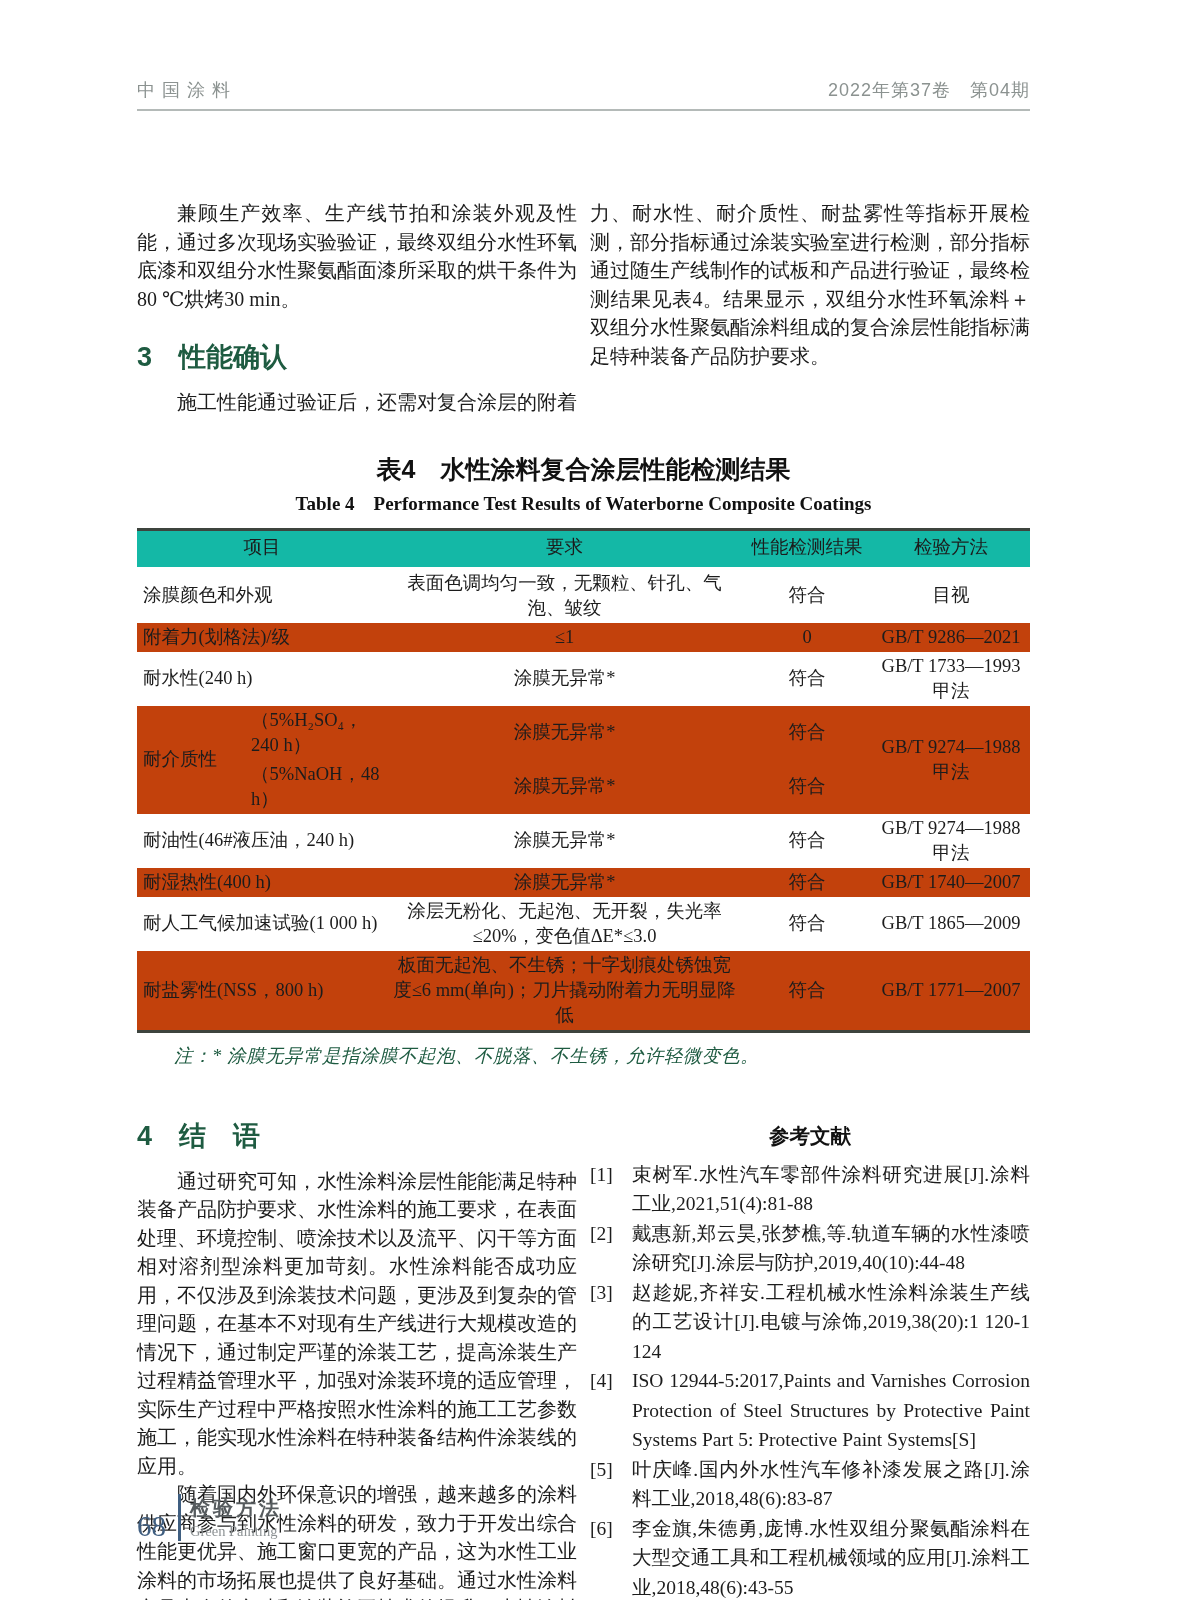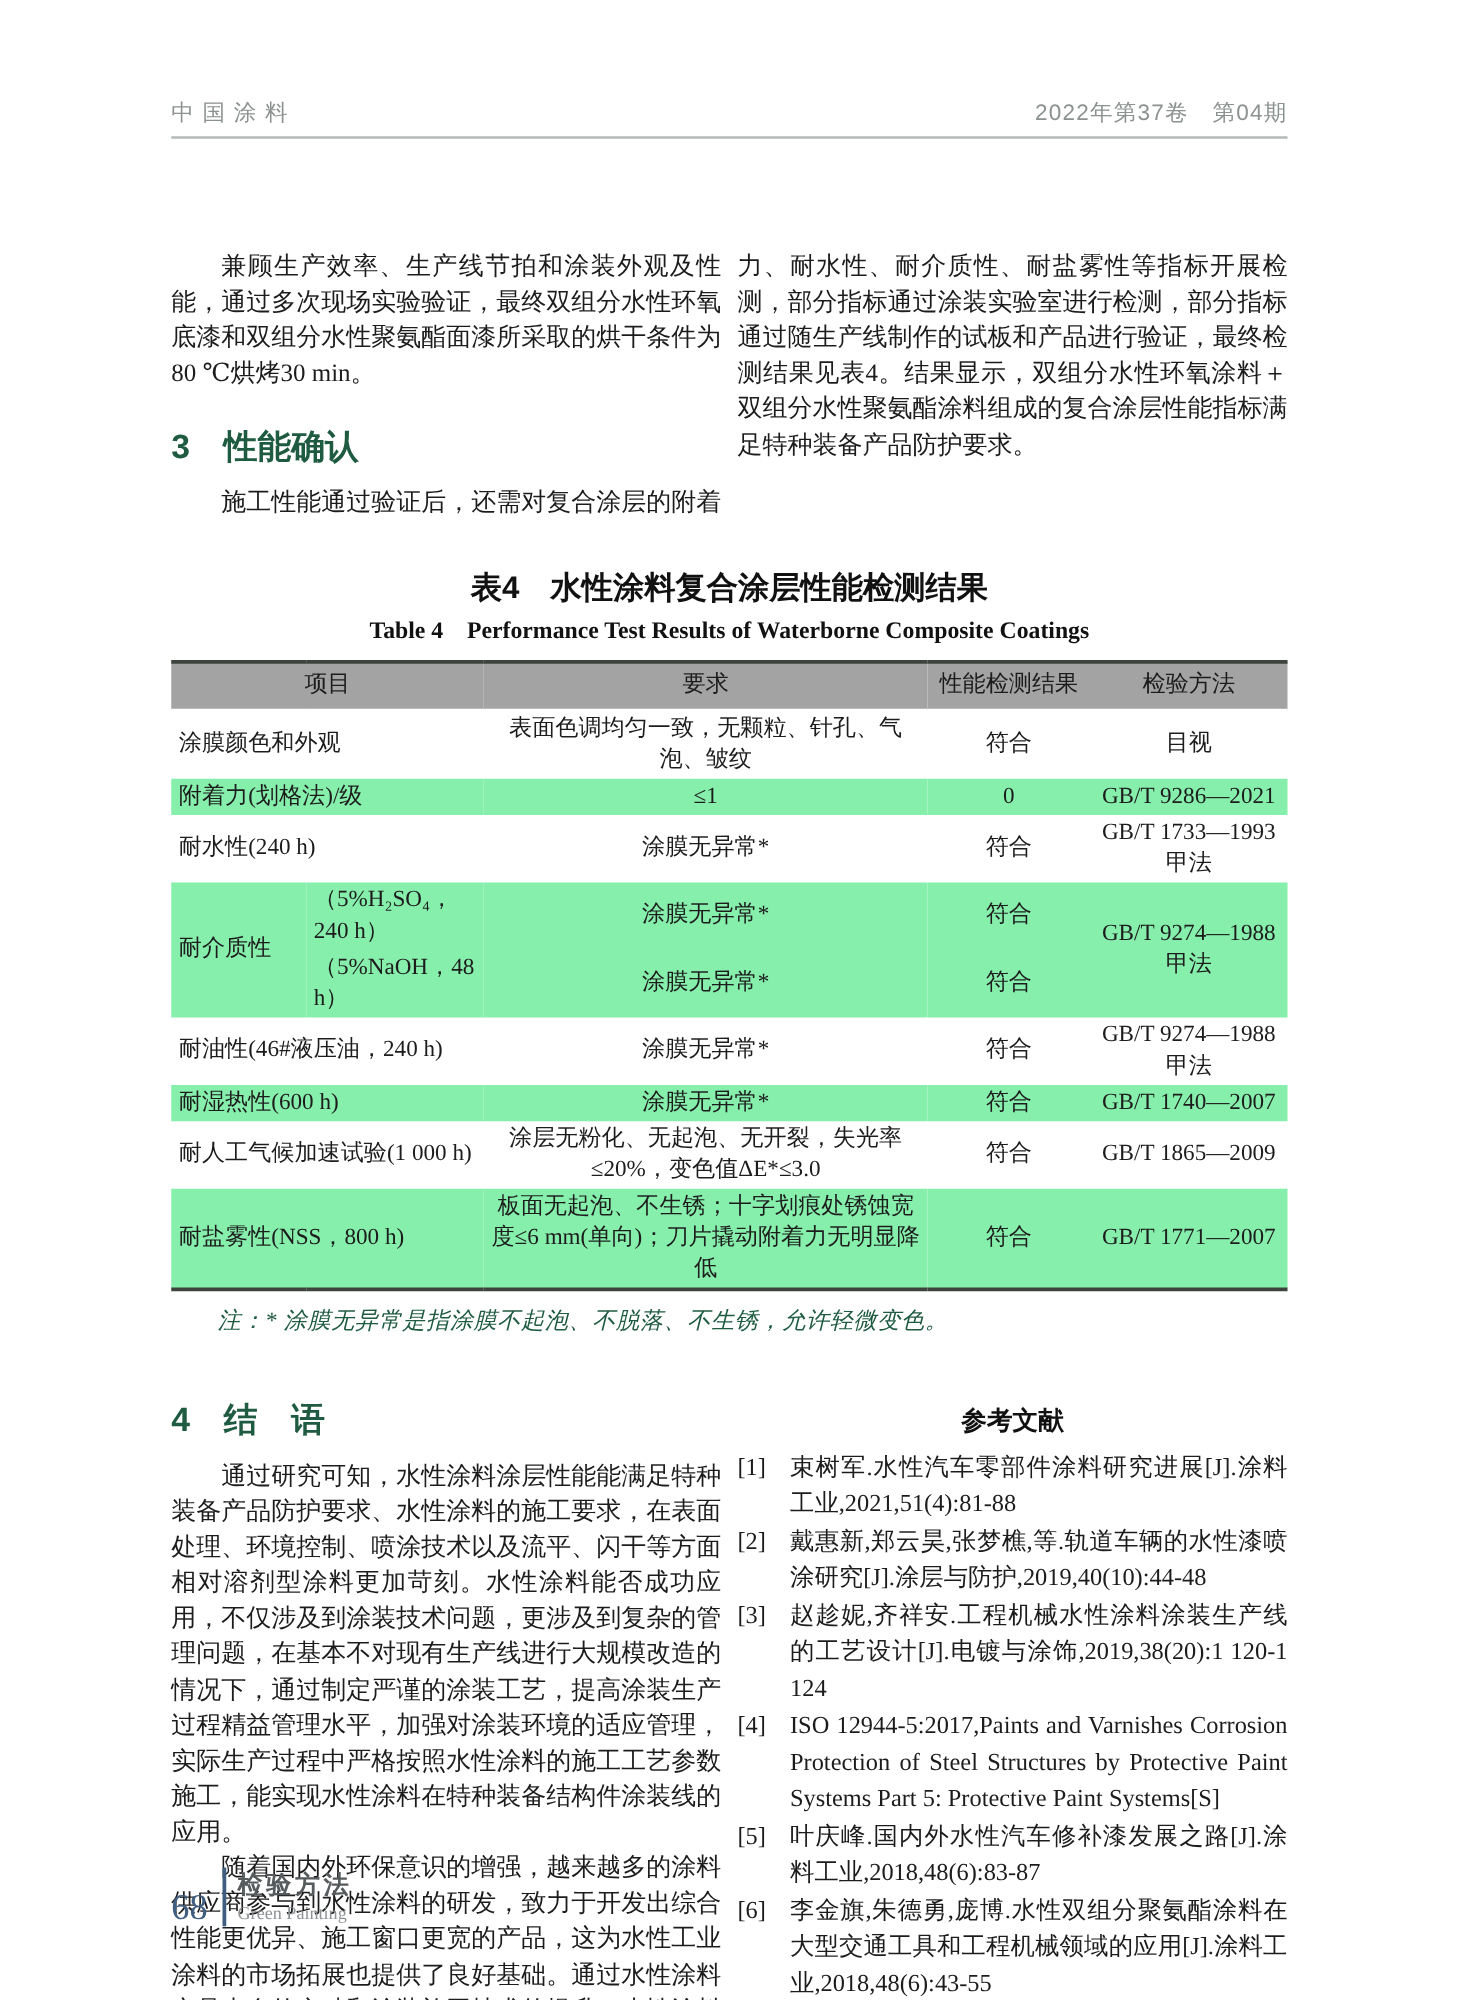--- a/index.html
+++ b/index.html
@@ -42,22 +42,22 @@
     text-align:center;font-family:"Liberation Sans","DejaVu Sans",sans-serif;
     font-weight:bold;font-size:25px;color:#111;
   }
   .caption-en{text-align:center;font-weight:bold;font-size:19px;margin-top:5px;color:#111;}
   table.perf{
     width:893px;table-layout:fixed;border-collapse:collapse;margin-top:11px;
     border-top:3px solid #3d443e;border-bottom:3px solid #3d443e;
     font-size:18.5px;
   }
   table.perf th,table.perf td{padding:2px 6px;line-height:25px;font-weight:normal;vertical-align:middle;}
-  table.perf thead th{background:#a3a3a3;text-align:center;height:32px;border-bottom:2px solid #ffffff;font-family:Liberation Mono, monospace;}
-  tr.band td{background:#86efac;}
+  table.perf thead th{background:#14b8a6;text-align:center;height:32px;border-bottom:2px solid #ffffff;font-family:Liberation Mono, monospace;}
+  tr.band td{background:#c2410c;}
   td.item{text-align:left;padding-left:10px;}
   td.cond{text-align:left;padding-left:2px;}
   td.center{text-align:center;}
   .table-note{
     margin-top:10px;font-size:18.5px;color:#1e5b41;font-style:italic;
     text-indent:2em;letter-spacing:0.5px;
   }
 
   
   .ref-title{
@@ -155,21 +155,21 @@
           <td class="center">涂膜无异常*</td>
           <td class="center">符合</td>
         </tr>
         <tr>
           <td colspan="2" class="item">耐油性(46#液压油，240 h)</td>
           <td class="center">涂膜无异常*</td>
           <td class="center">符合</td>
           <td class="center">GB/T 9274—1988甲法</td>
         </tr>
         <tr class="band">
-          <td colspan="2" class="item">耐湿热性(600 h)</td>
+          <td colspan="2" class="item">耐湿热性(400 h)</td>
           <td class="center">涂膜无异常*</td>
           <td class="center">符合</td>
           <td class="center">GB/T 1740—2007</td>
         </tr>
         <tr>
           <td colspan="2" class="item">耐人工气候加速试验(1 000 h)</td>
           <td class="center">涂层无粉化、无起泡、无开裂，失光率≤20%，变色值ΔE*≤3.0</td>
           <td class="center">符合</td>
           <td class="center">GB/T 1865—2009</td>
         </tr>

